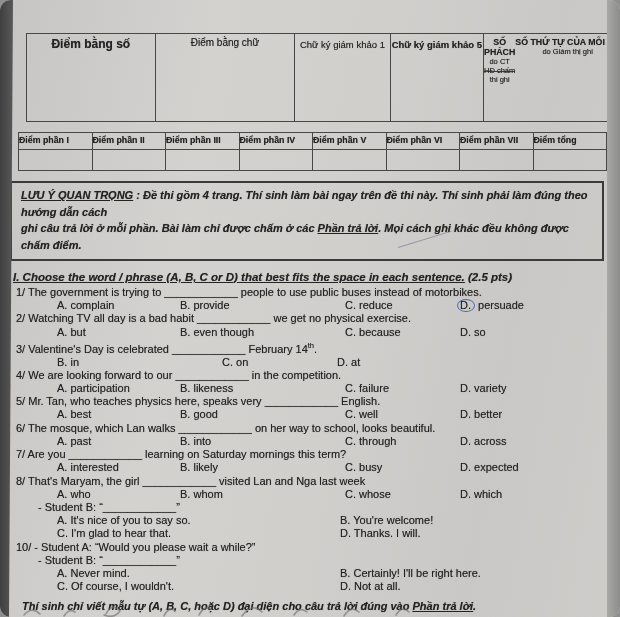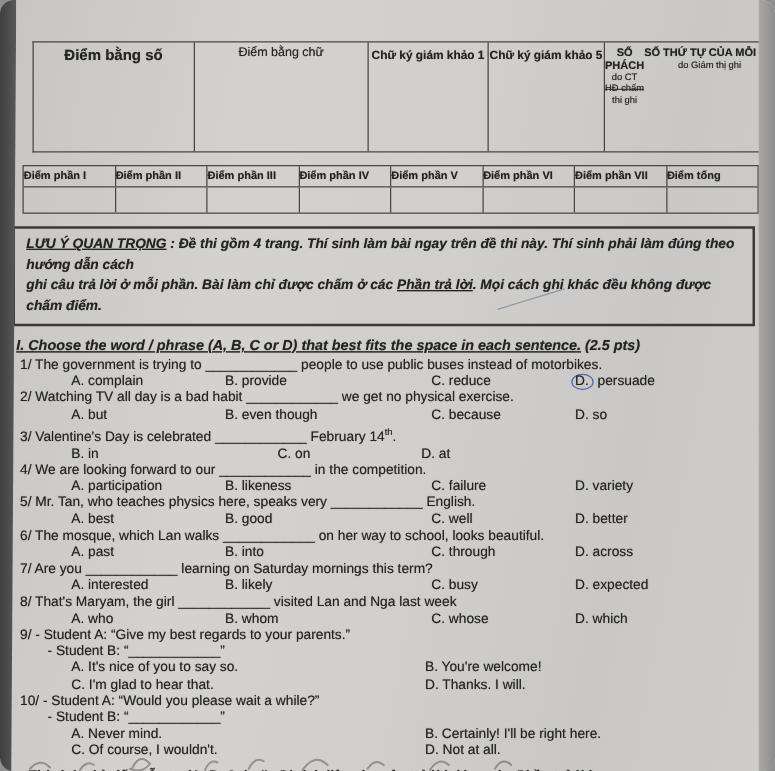--- a/index.html
+++ b/index.html
@@ -13,21 +13,21 @@
          clip-path:polygon(0 0,13px 0,9px 100%,0 100%);}
   .edge-right{position:absolute;right:0;top:0;bottom:0;width:13px;z-index:6;
          background:linear-gradient(to right,#a9a8a6,#8c8c8c);}
 
   
   .t1{display:flex;margin:33px 0 0 26px;width:594px;height:89px;box-sizing:border-box;
       border:1px solid #474747;border-right:none;}
   .t1 .c{border-right:1px solid #474747;box-sizing:border-box;text-align:center;padding-top:3px;}
   .t1 .c1{width:139px;font-weight:bold;font-size:12px;}
   .t1 .c2{width:151px;font-weight:normal;font-size:10px;}
-  .t1 .c3{width:103px;font-weight:bold;font-size:9.5px;padding-top:5px;}
+  .t1 .c3{width:103px;font-weight:normal;font-size:9.5px;padding-top:5px;}
   .t1 .c4{width:101px;font-weight:bold;font-size:9.5px;padding-top:5px;}
   .t1 .c5{flex:1;display:flex;flex-direction:row;padding:0;border-right:none;}
   .t1 .sub1{height:38px;border-bottom:1px solid #474747;box-sizing:border-box;padding-top:3px;}
   .t1 .sub2{flex:1;padding-top:3px;white-space:nowrap;}
   .sub-title{font-size:8.8px;font-weight:bold;display:block;}
   .sub-note{font-size:7.5px;display:block;}
 
   
   .t2{margin:10px 0 0 18px;width:589px;border:1px solid #474747;box-sizing:border-box;}
   .t2 .row{display:flex;}
@@ -178,21 +178,20 @@
     </div>
 
     <div class="stem">8/ That's Maryam, the girl ____________ visited Lan and Nga last week</div>
     <div class="opts">
       <span class="o1">A. who</span>
       <span class="o2">B. whom</span>
       <span class="o3">C. whose</span>
       <span class="o4">D. which</span>
     </div>
 
-    <div class="stem">9/ - Student A: “Give my best regards to your parents.”</div>
     <div class="stem indent">- Student B: “____________”</div>
     <div class="opts2">
       <span class="oL">A. It's nice of you to say so.</span>
       <span class="oR">B. You're welcome!</span>
     </div>
     <div class="opts2">
       <span class="oL">C. I'm glad to hear that.</span>
       <span class="oR">D. Thanks. I will.</span>
     </div>
 

